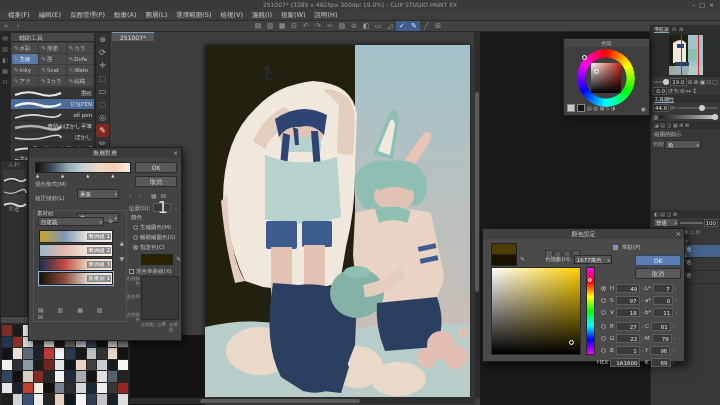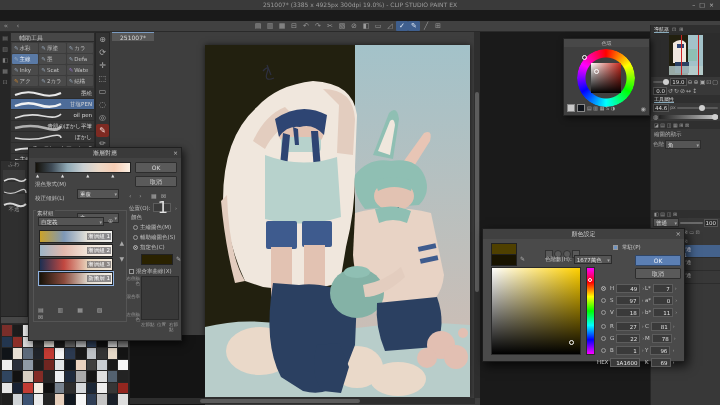--- a/index.html
+++ b/index.html
@@ -118,20 +118,32 @@
 
 <div id="stage">
 
   <div class="abs" id="titlebar">
     <span>251007* (3385 x 4925px 300dpi 19.0%) - CLIP STUDIO PAINT EX</span>
   </div>
   <div class="abs" id="winctl">
     <span>–</span><span>□</span><span>×</span>
   </div>
 
+  <div class="abs" id="menubar">
+    <span>檔案(F)</span>
+    <span>編輯(E)</span>
+    <span>頁面管理(P)</span>
+    <span>動畫(A)</span>
+    <span>圖層(L)</span>
+    <span>選擇範圍(S)</span>
+    <span>檢視(V)</span>
+    <span>濾鏡(I)</span>
+    <span>視窗(W)</span>
+    <span>說明(H)</span>
+  </div>
 
   <div class="abs" id="cmdbar">
     <span class="ci">«</span>
     <span class="ci">‹</span>
     <span style="width:228px"></span>
     <span class="ci">▤</span>
     <span class="ci">▥</span>
     <span class="ci">▦</span>
     <span class="ci">⊟</span>
     <span class="ci">↶</span>

